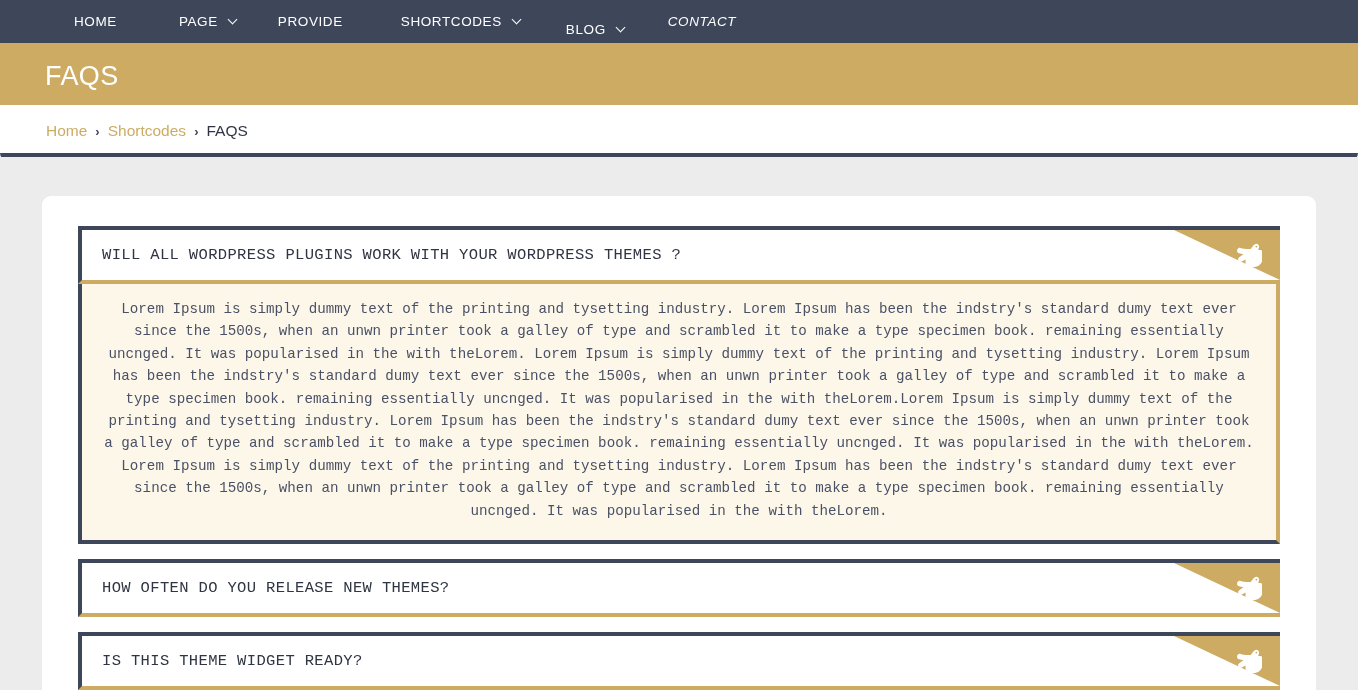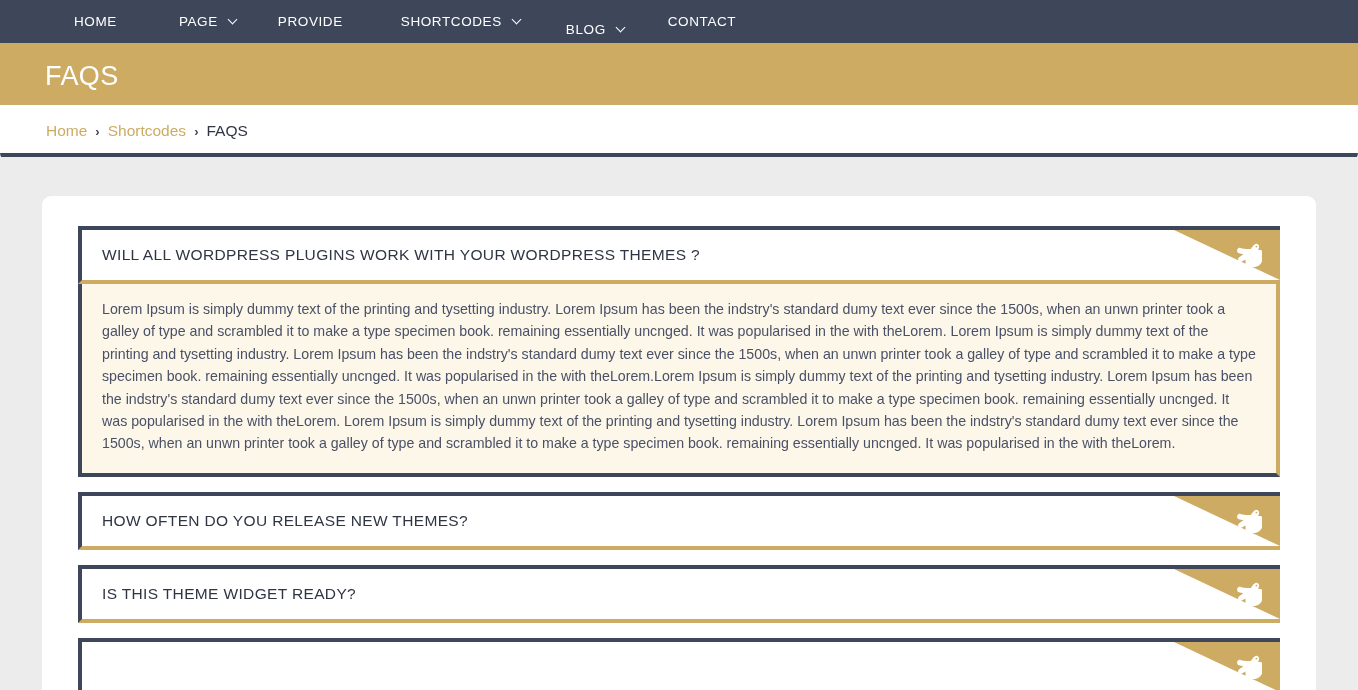--- a/index.html
+++ b/index.html
@@ -42,21 +42,21 @@
     letter-spacing: 0.6px;
     cursor: pointer;
     white-space: nowrap;
   }
   .nav-item .label { line-height: 1; }
   .nav-item + .nav-item { margin-left: 0; }
   .nav-gap-1 { margin-left: 62px !important; }
   .nav-gap-2 { margin-left: 40px !important; }
   .nav-gap-3 { margin-left: 58px !important; }
   .nav-gap-4 { margin-left: 44px !important; margin-top: 16px; }
-  .nav-gap-5 { margin-left: 42px !important; }
+  .nav-gap-5 { margin-left: 42px !important; font-style: italic; }
 
   .chev {
     display: inline-block;
     margin-left: 11px;
     width: 9px;
     height: 9px;
     position: relative;
     top: -1px;
   }
   .chev::before {
@@ -135,21 +135,21 @@
     margin: 0 42px;
     background: #ffffff;
     border-radius: 9px;
     min-height: 500px;
     padding: 30px 36px 30px 36px;
   }
 
   .accordion { position: relative; }
 
   
-  .acc-item { position: relative; margin-bottom: 15px; }
+  .acc-item { position: relative; margin-bottom: 15px; font-family: Liberation Mono, monospace; }
   .acc-item:last-child { margin-bottom: 0; }
 
   .acc-header {
     position: relative;
     background: #ffffff;
     border-top: 4px solid #3e4659;
     border-left: 4px solid #3e4659;
     border-right: 0;
     border-bottom: 4px solid #cdab63;
     height: 58px;
@@ -197,21 +197,21 @@
     background: #fdf7ea;
     border-left: 4px solid #3e4659;
     border-right: 4px solid #cdab63;
     border-bottom: 4px solid #3e4659;
     padding: 14px 20px 18px 20px;
   }
   .acc-panel p {
     font-size: 14.2px;
     line-height: 22.4px;
     color: #4a5166;
-    text-align: left;
+    text-align: center;
   }
 
   .acc-item.collapsed .acc-header { border-bottom: 4px solid #cdab63; }
 </style>
 </head>
 <body>
 
 <nav class="topnav">
   <ul class="nav-list">
 

